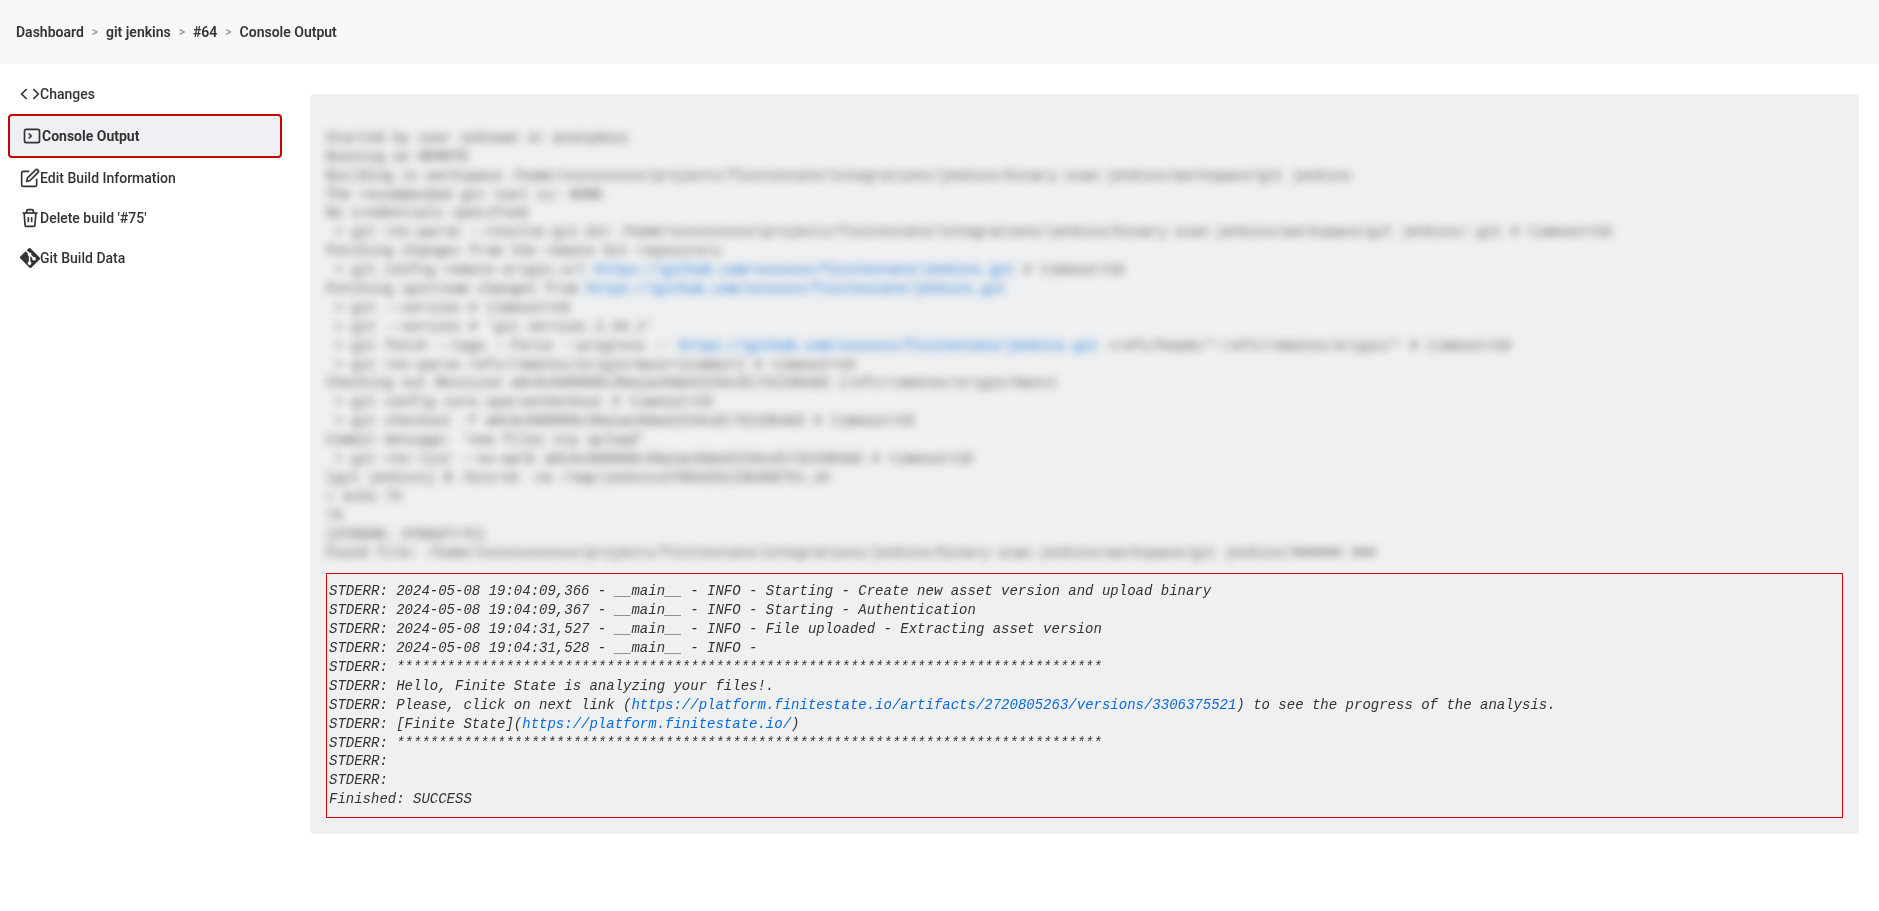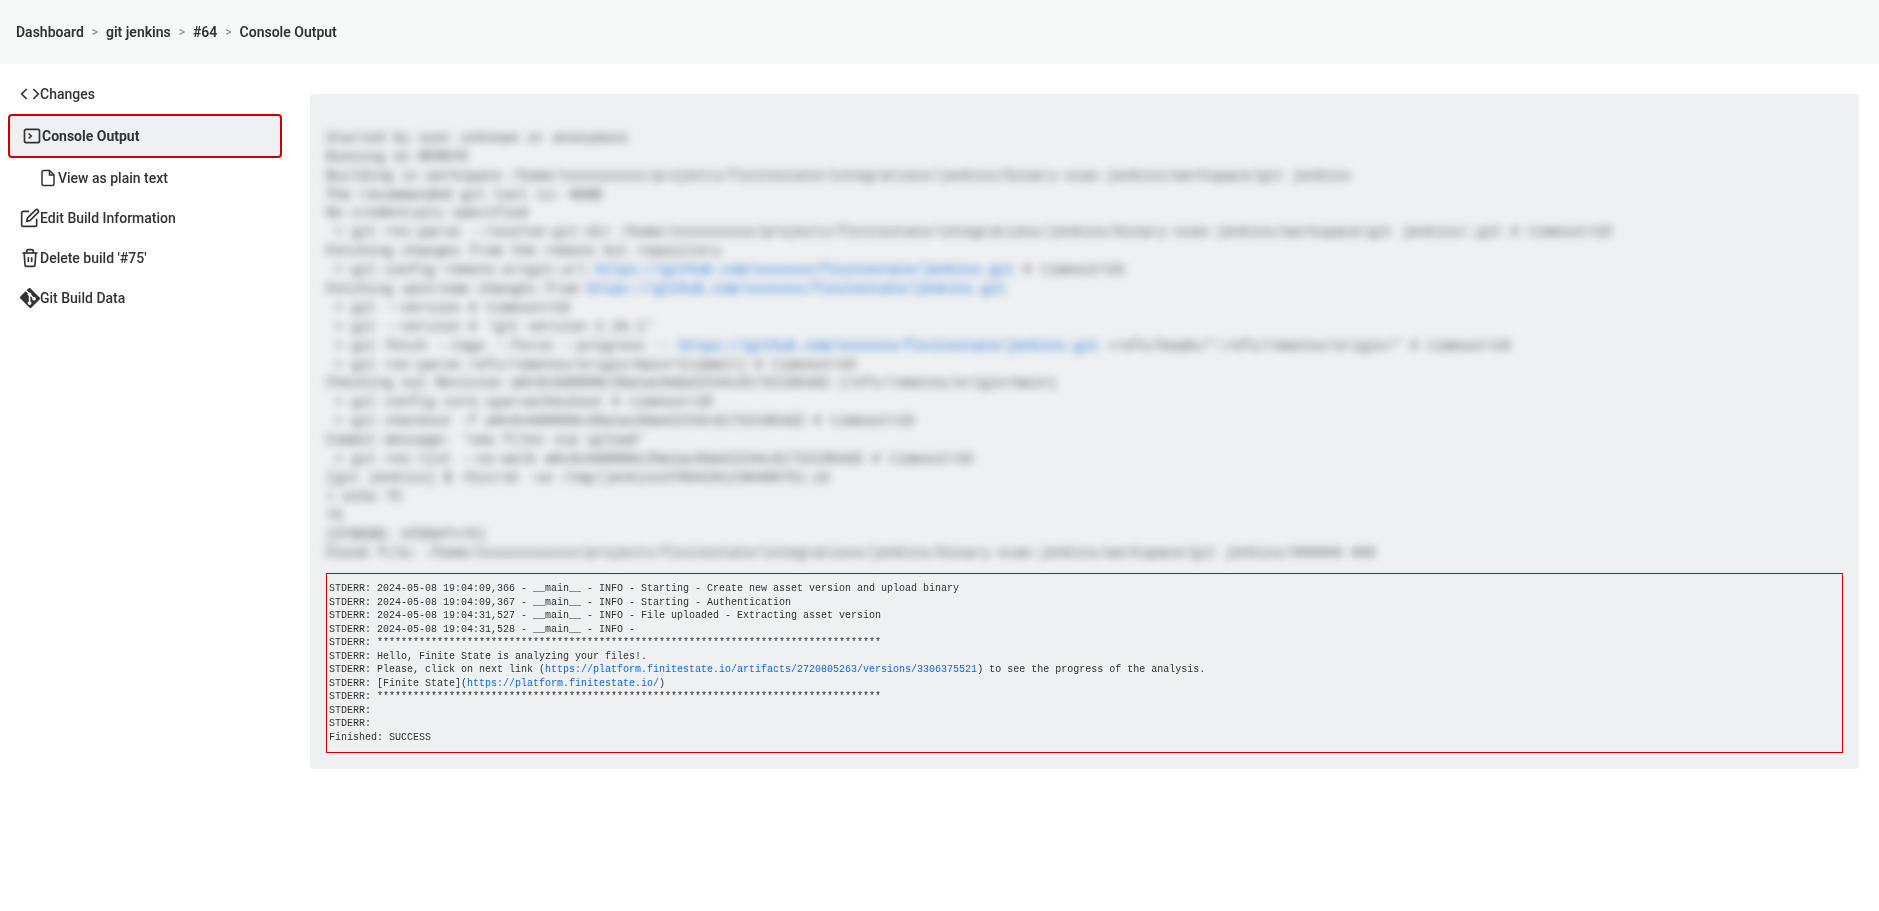--- a/index.html
+++ b/index.html
@@ -80,26 +80,27 @@
       color: #555;
       filter: blur(4px);
       user-select: none;
       padding-bottom: 10px;
       white-space: pre;
       overflow: hidden;
     }
     .blurred-block .link { color: #0969da; }
     .output-block {
       font-family: "Courier New", monospace;
-      font-size: 10px;
+      font-size: 14px;
       line-height: 1.35;
       border: 1px solid #cc0000;
       padding: 8px 2px;
       white-space: pre-wrap;
       color: #333;
+      font-style: italic;
     }
     .output-block a {
       color: #0969da;
       text-decoration: none;
     }
   </style>
 </head>
 <body>
 
 <div class="breadcrumb-bar">
@@ -129,29 +130,20 @@
     <div class="sidebar-item active">
       <span class="sidebar-icon">
         <svg viewBox="0 0 24 24" width="20" height="20" fill="none" stroke="#333" stroke-width="2">
             <rect x="3" y="4" width="18" height="16" rx="2"></rect>
             <polyline points="8 9 11 12 8 15"></polyline>
           </svg>
       </span>
       <span>Console Output</span>
     </div>
 
-    <div class="sidebar-item sub">
-      <span class="sidebar-icon">
-        <svg viewBox="0 0 24 24" width="18" height="18" fill="none" stroke="#333" stroke-width="2">
-            <path d="M14 2H6a2 2 0 0 0-2 2v16a2 2 0 0 0 2 2h12a2 2 0 0 0 2-2V8z"></path>
-            <polyline points="14 2 14 8 20 8"></polyline>
-          </svg>
-      </span>
-      <span>View as plain text</span>
-    </div>
 
     <div class="sidebar-item">
       <span class="sidebar-icon">
         <svg viewBox="0 0 24 24" width="20" height="20" fill="none" stroke="#333" stroke-width="2">
             <path d="M11 4H4a2 2 0 0 0-2 2v14a2 2 0 0 0 2 2h14a2 2 0 0 0 2-2v-7"></path>
             <path d="M18.5 2.5a2.121 2.121 0 0 1 3 3L12 15l-4 1 1-4 9.5-9.5z"></path>
           </svg>
       </span>
       <span>Edit Build Information</span>
     </div>

